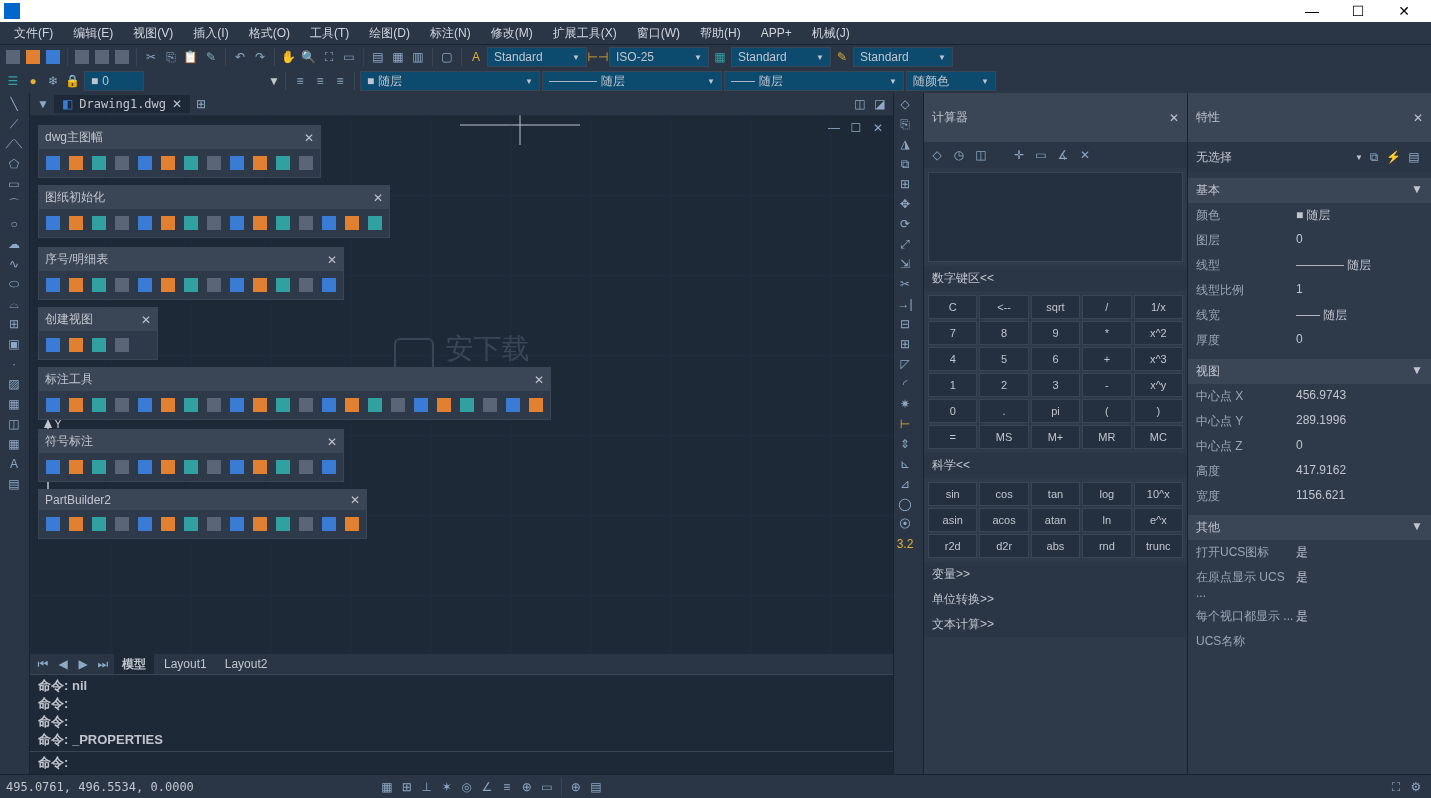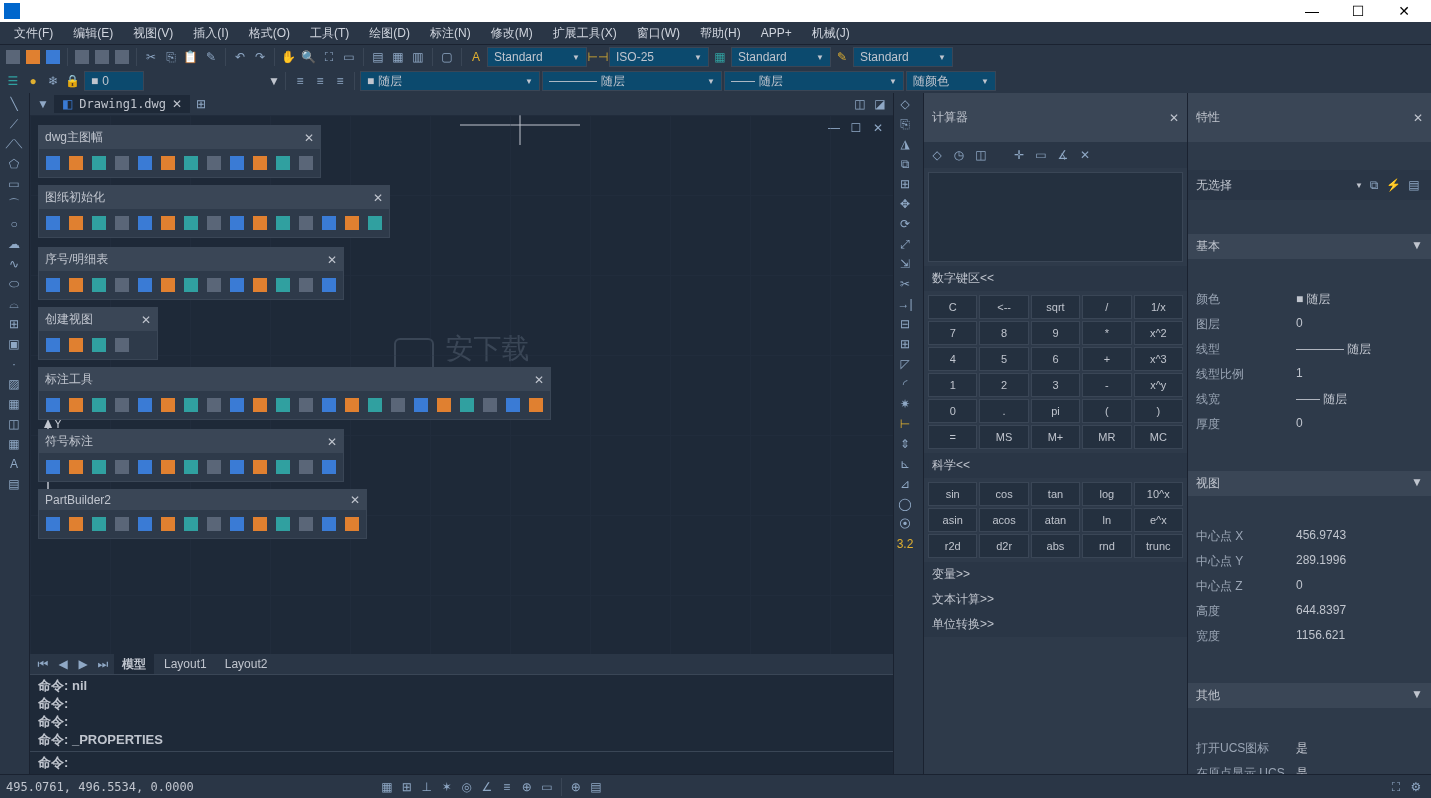--- a/index.html
+++ b/index.html
@@ -43,21 +43,21 @@
 .status .spacer { flex: 1; }
 .right-tools { width: 30px; background: #2a3646; display: flex; flex-direction: column; gap: 2px; padding: 2px; border-left: 1px solid #1a2230; }
 .calc-panel { width: 264px; background: #2e3a4a; display: flex; flex-direction: column; border-left: 1px solid #1a2230; }
 .panel-head { background: #3a4656; padding: 16px 8px; display: flex; align-items: center; }
 .panel-head .close { margin-left: auto; }
 .calc-icons { padding: 4px; display: flex; gap: 4px; background: #2a3646; }
 .calc-display { margin: 4px; height: 90px; background: #24303f; border: 1px solid #3a4656; }
 .calc-section-head { padding: 4px 8px; background: #2a3646; cursor: pointer; }
 .calc-grid { display: grid; grid-template-columns: repeat(5, 1fr); gap: 2px; padding: 4px; }
 .calc-btn { background: #24303f; border: 1px solid #3a4656; padding: 5px 0; text-align: center; cursor: pointer; font-size: 11px; }
-.props-panel { width: 244px; background: #2e3a4a; display: flex; flex-direction: column; border-left: 1px solid #1a2230; gap: 28px; }
+.props-panel { width: 244px; background: #2e3a4a; display: flex; flex-direction: column; border-left: 1px solid #1a2230; }
 .props-sub { padding: 6px 8px; display: flex; align-items: center; background: #2a3646; }
 .props-sub .arrow { margin-left: auto; font-size: 8px; }
 .props-sub .tbtn { margin-left: 2px; }
 .prop-group { background: #3a4656; padding: 4px 8px; display: flex; justify-content: space-between; margin-top: 6px; }
 .prop-row { display: flex; padding: 4px 8px; }
 .prop-row .k { width: 100px; color: #9aa5b5; }
 .prop-row .v { flex: 1; color: #c0c5ce; }
 svg { width: 100%; height: 100%; }
 .icon-sq { width: 14px; height: 14px; display: inline-block; }
 .c-blue { background: #3a7bd5; }
@@ -693,22 +693,22 @@
         <div class="calc-btn">atan</div>
         <div class="calc-btn">ln</div>
         <div class="calc-btn">e^x</div>
         <div class="calc-btn">r2d</div>
         <div class="calc-btn">d2r</div>
         <div class="calc-btn">abs</div>
         <div class="calc-btn">rnd</div>
         <div class="calc-btn">trunc</div>
       </div>
     <div class="calc-section-head">变量&gt;&gt;</div>
+    <div class="calc-section-head">单位转换&gt;&gt;</div>
     <div class="calc-section-head">文本计算&gt;&gt;</div>
-    <div class="calc-section-head">单位转换&gt;&gt;</div>
   </div>
 
   <div class="props-panel">
     <div class="panel-head">
       <span>特性</span>
       <span class="close">✕</span>
     </div>
     <div class="props-sub">
       <span>无选择</span>
       <span class="arrow">▼</span>
@@ -758,21 +758,21 @@
         <div class="prop-row">
           <span class="k">中心点 Y</span>
           <span class="v">289.1996</span>
         </div>
         <div class="prop-row">
           <span class="k">中心点 Z</span>
           <span class="v">0</span>
         </div>
         <div class="prop-row">
           <span class="k">高度</span>
-          <span class="v">644.8397</span>
+          <span class="v">417.9162</span>
         </div>
         <div class="prop-row">
           <span class="k">宽度</span>
           <span class="v">1156.621</span>
         </div>
       </div>
     <div class="prop-group">
         <span>其他</span>
         <span>▼</span>
       </div>

